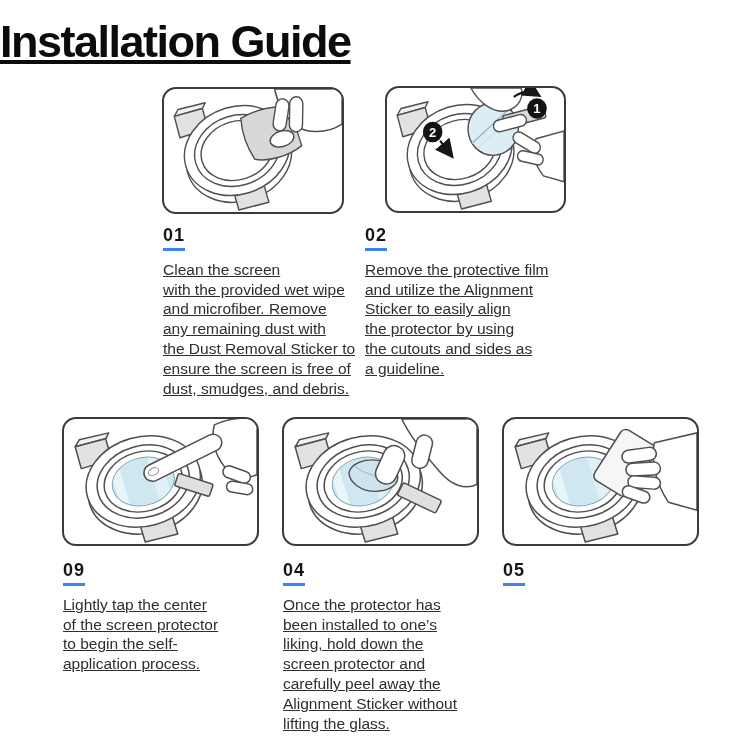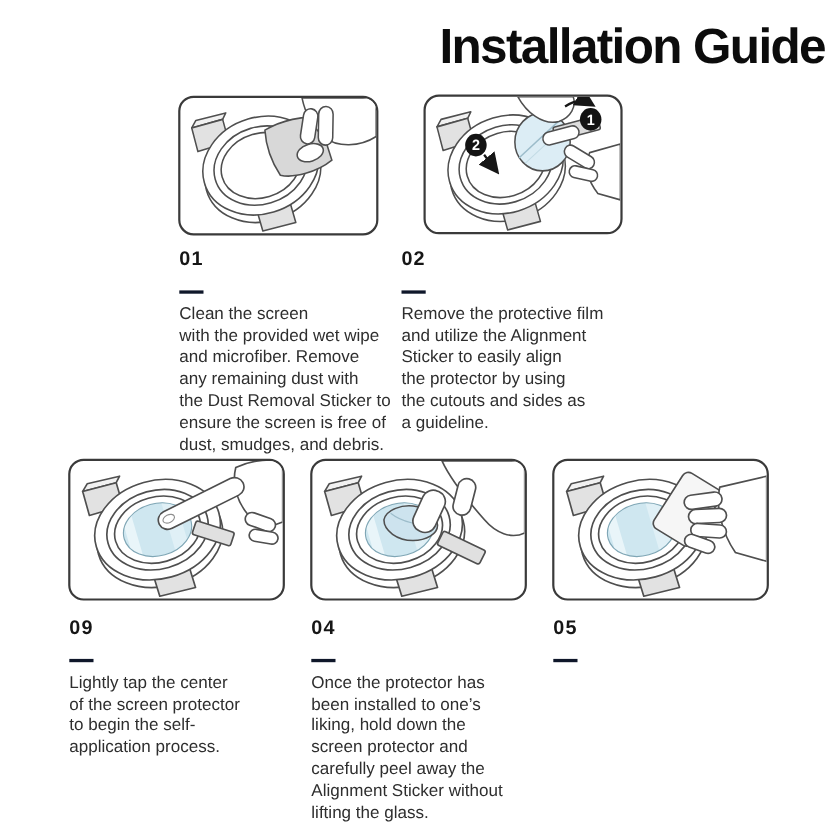--- a/index.html
+++ b/index.html
@@ -1,26 +1,26 @@
 <!DOCTYPE html>
 <html><head>
 <meta charset="utf-8">
 <style>
   html,body{margin:0;padding:0;background:#fff;}
   .page{position:relative;width:750px;height:750px;background:#ffffff;overflow:hidden;
         font-family:"Liberation Sans",sans-serif;}
-  .title{position:absolute;top:16px;left:0;width:100%;text-align:right;
-         font-size:45px;font-weight:bold;color:#0c0c0c;letter-spacing:-1.5px;}
+  .title{position:absolute;top:16px;left:0;width:100%;text-align:left;
+         font-size:45px;font-weight:bold;color:#0c0c0c;letter-spacing:-1.5px;text-decoration:underline;}
   .panel{position:absolute;background:#ffffff;border:2px solid #3a3a3a;border-radius:14px;
          box-sizing:border-box;overflow:hidden;}
   .panel svg{display:block;width:100%;height:100%;}
   .step{position:absolute;width:220px;}
   .num{display:inline-block;font-size:18px;font-weight:bold;color:#161616;
-       letter-spacing:1px;border-bottom:3px solid #0f172a;padding-bottom:18px;line-height:1.1;}
-  .txt{margin-top:9px;font-size:15.5px;line-height:19.8px;color:#2e2e2e;white-space:pre-line;}
+       letter-spacing:1px;border-bottom:3px solid #3b82f6;padding-bottom:2px;line-height:1.1;}
+  .txt{margin-top:9px;font-size:15.5px;line-height:19.8px;color:#2e2e2e;white-space:pre-line;text-decoration:underline;}
 </style>
 </head>
 <body>
 
 <div class="page">
 
   <div class="title">Installation Guide</div>
 
   <div class="panel" style="left:162px;top:87px;width:182px;height:127px;">
     <svg viewBox="0 0 190 126" preserveAspectRatio="none">

